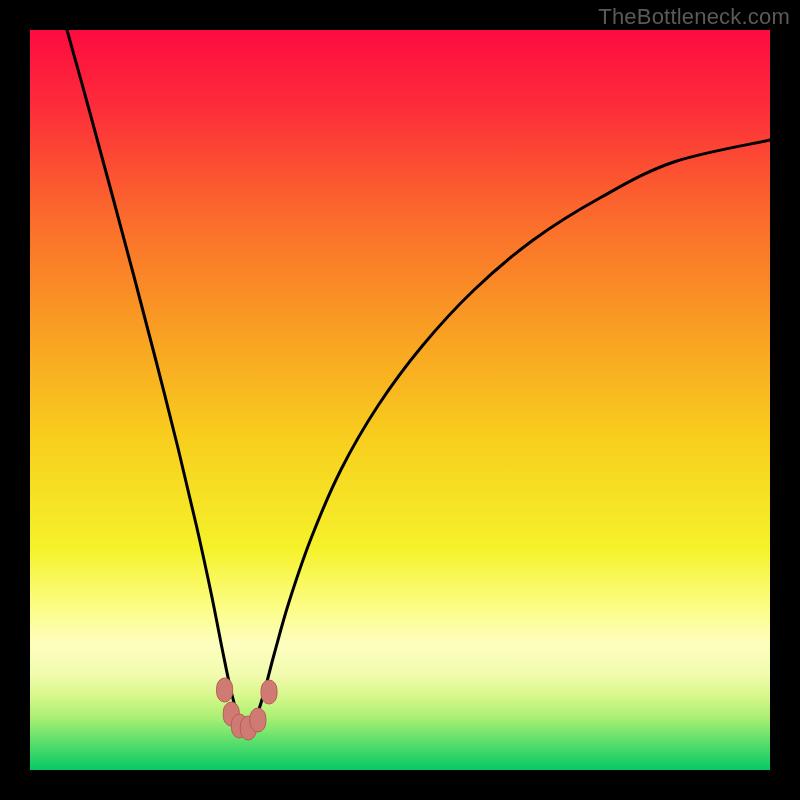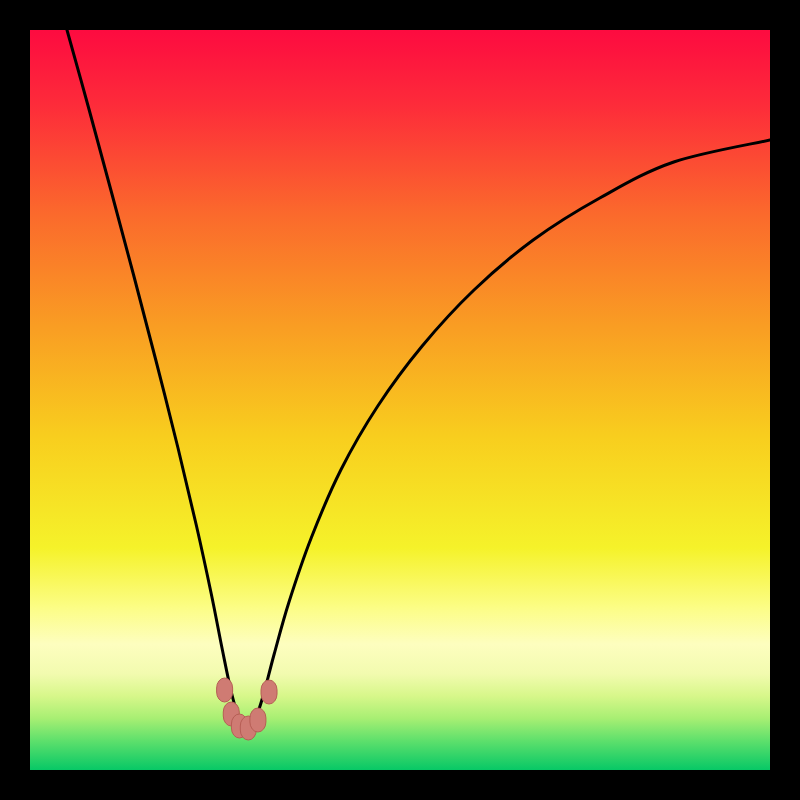--- a/index.html
+++ b/index.html
@@ -38,20 +38,21 @@
   }
   svg {
     display: block;
   }
 </style>
 </head>
 <body>
 
 <div class="frame">
 
+  <div class="watermark">TheBottleneck.com</div>
 
   <div class="plot">
     <svg id="chart-svg" width="740" height="740" viewBox="0 0 740 740" preserveAspectRatio="none">
       <defs>
         <linearGradient id="bg-grad" x1="0" y1="0" x2="0" y2="1">
             <stop offset="0%" stop-color="#fd0b40"></stop>
             <stop offset="10%" stop-color="#fd2b3a"></stop>
             <stop offset="25%" stop-color="#fb6a2c"></stop>
             <stop offset="40%" stop-color="#f99d23"></stop>
             <stop offset="55.00000000000001%" stop-color="#f8ce1e"></stop>

